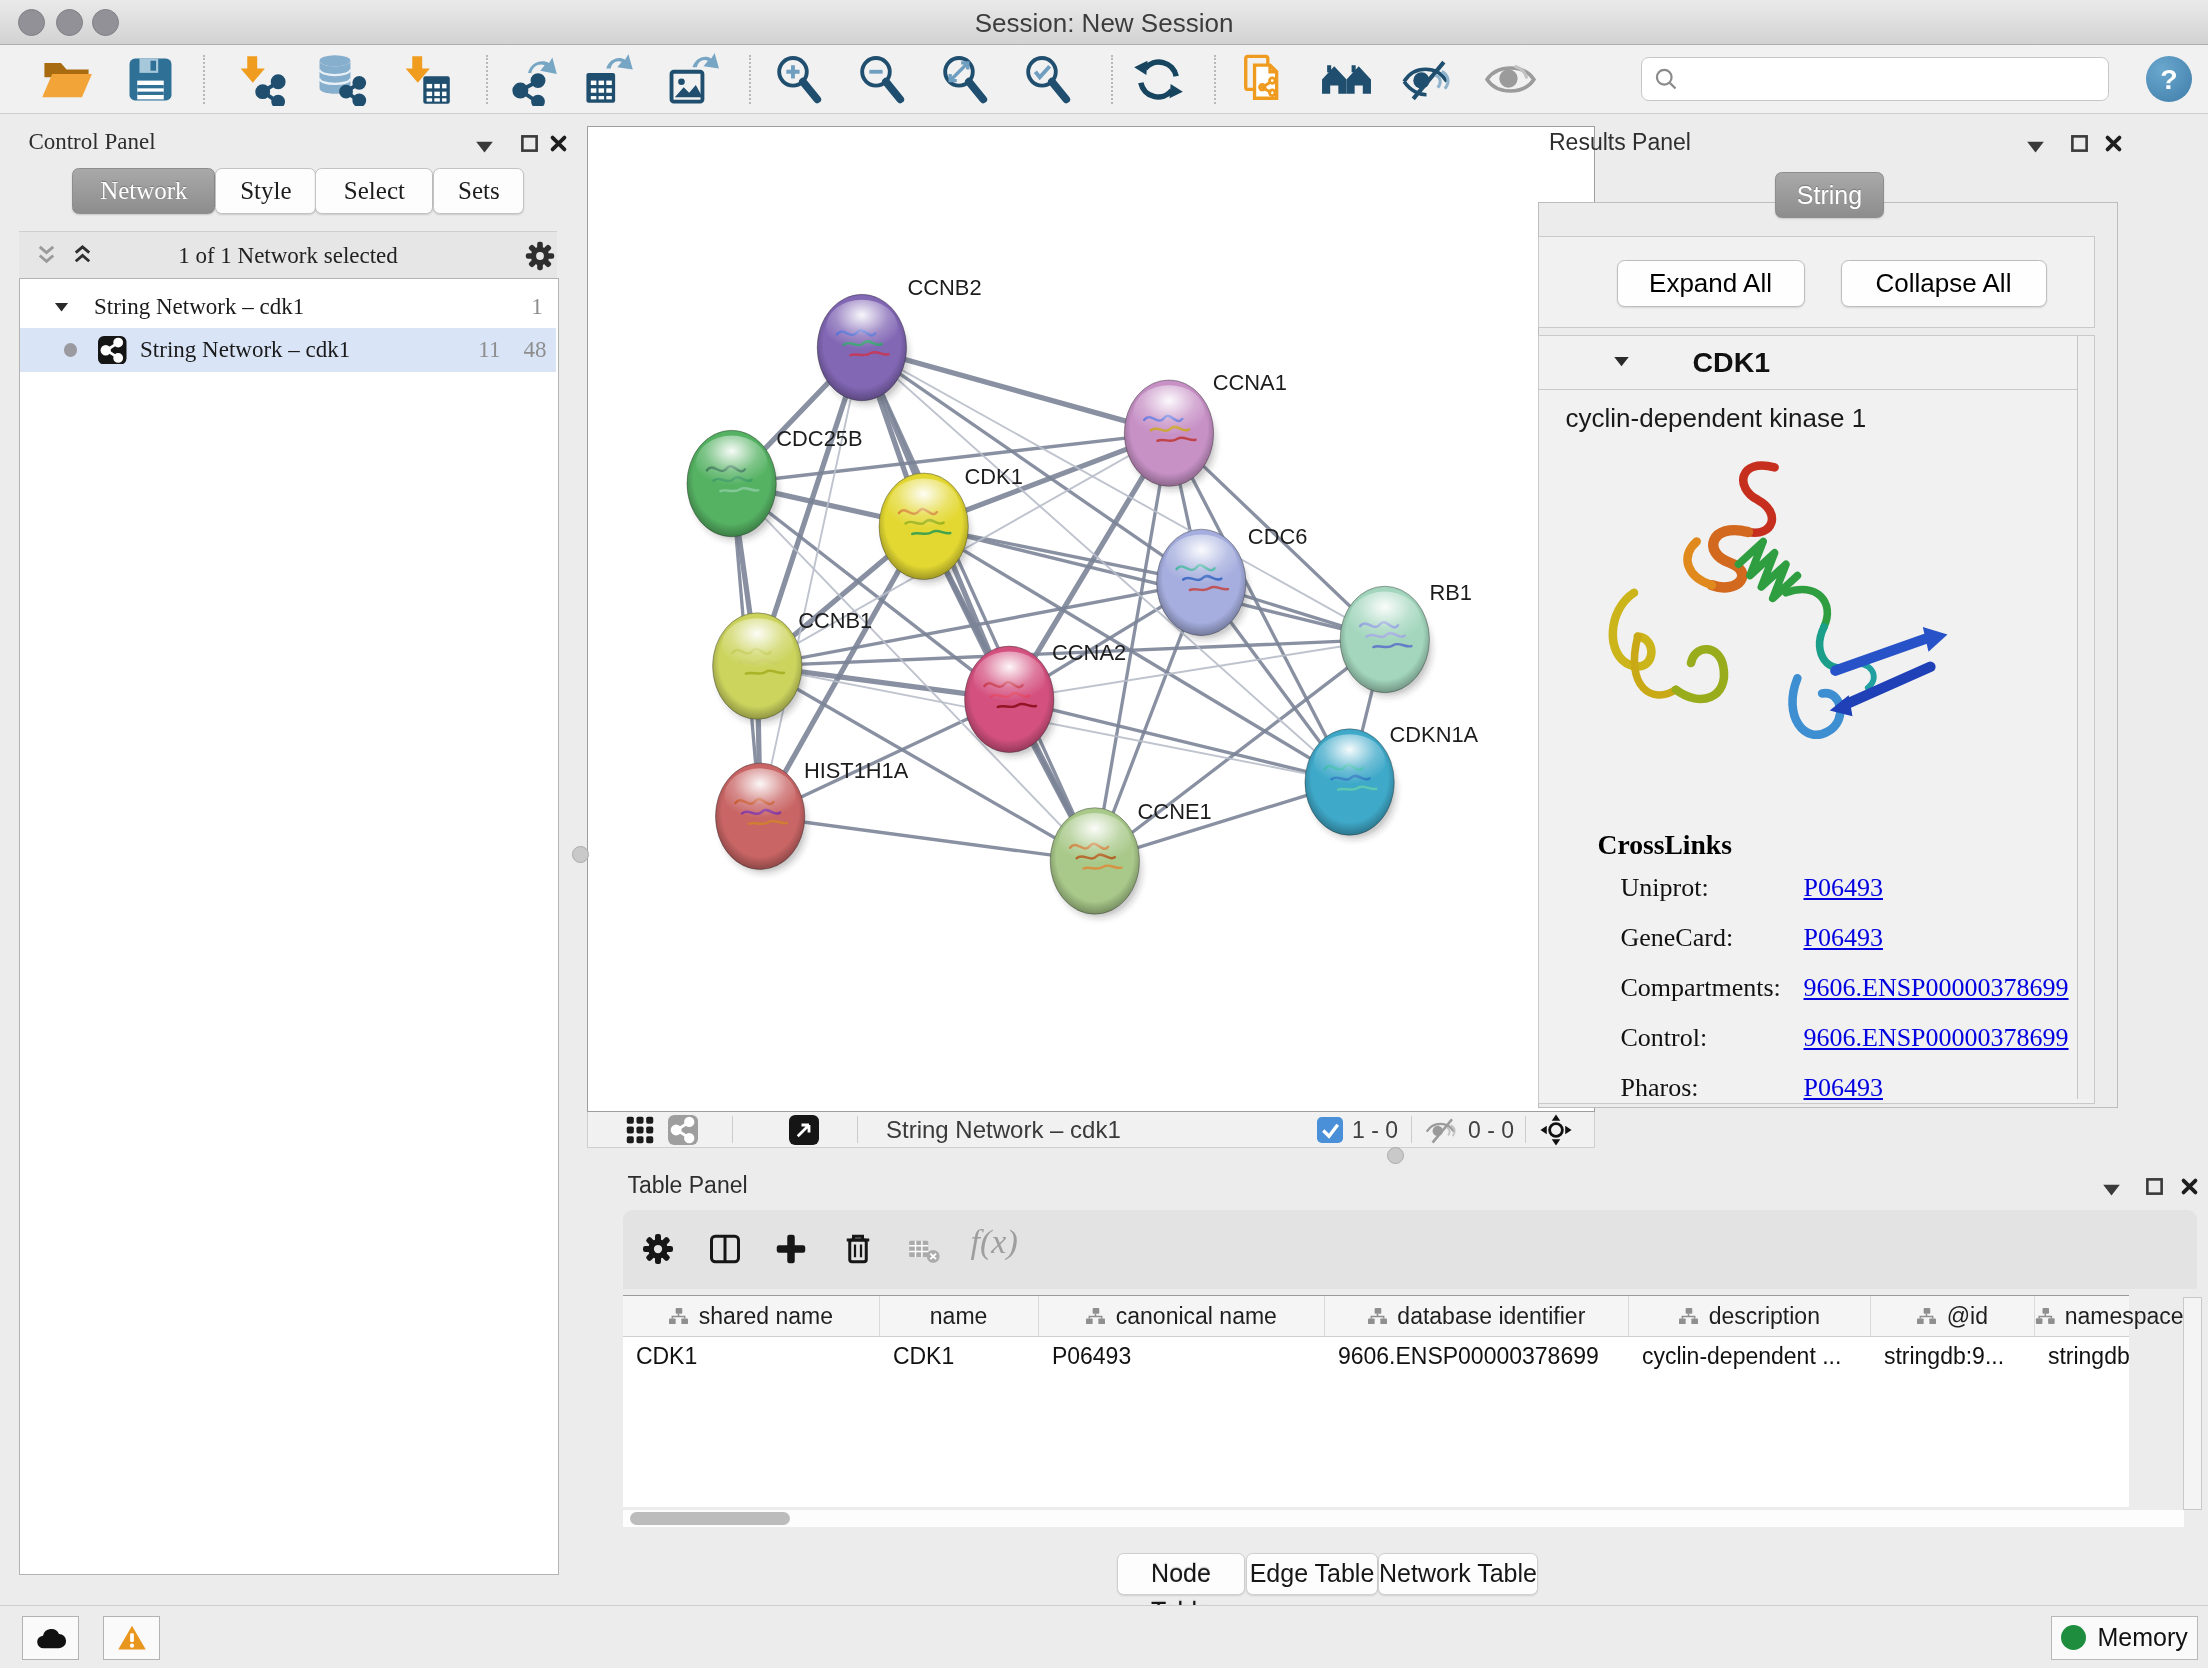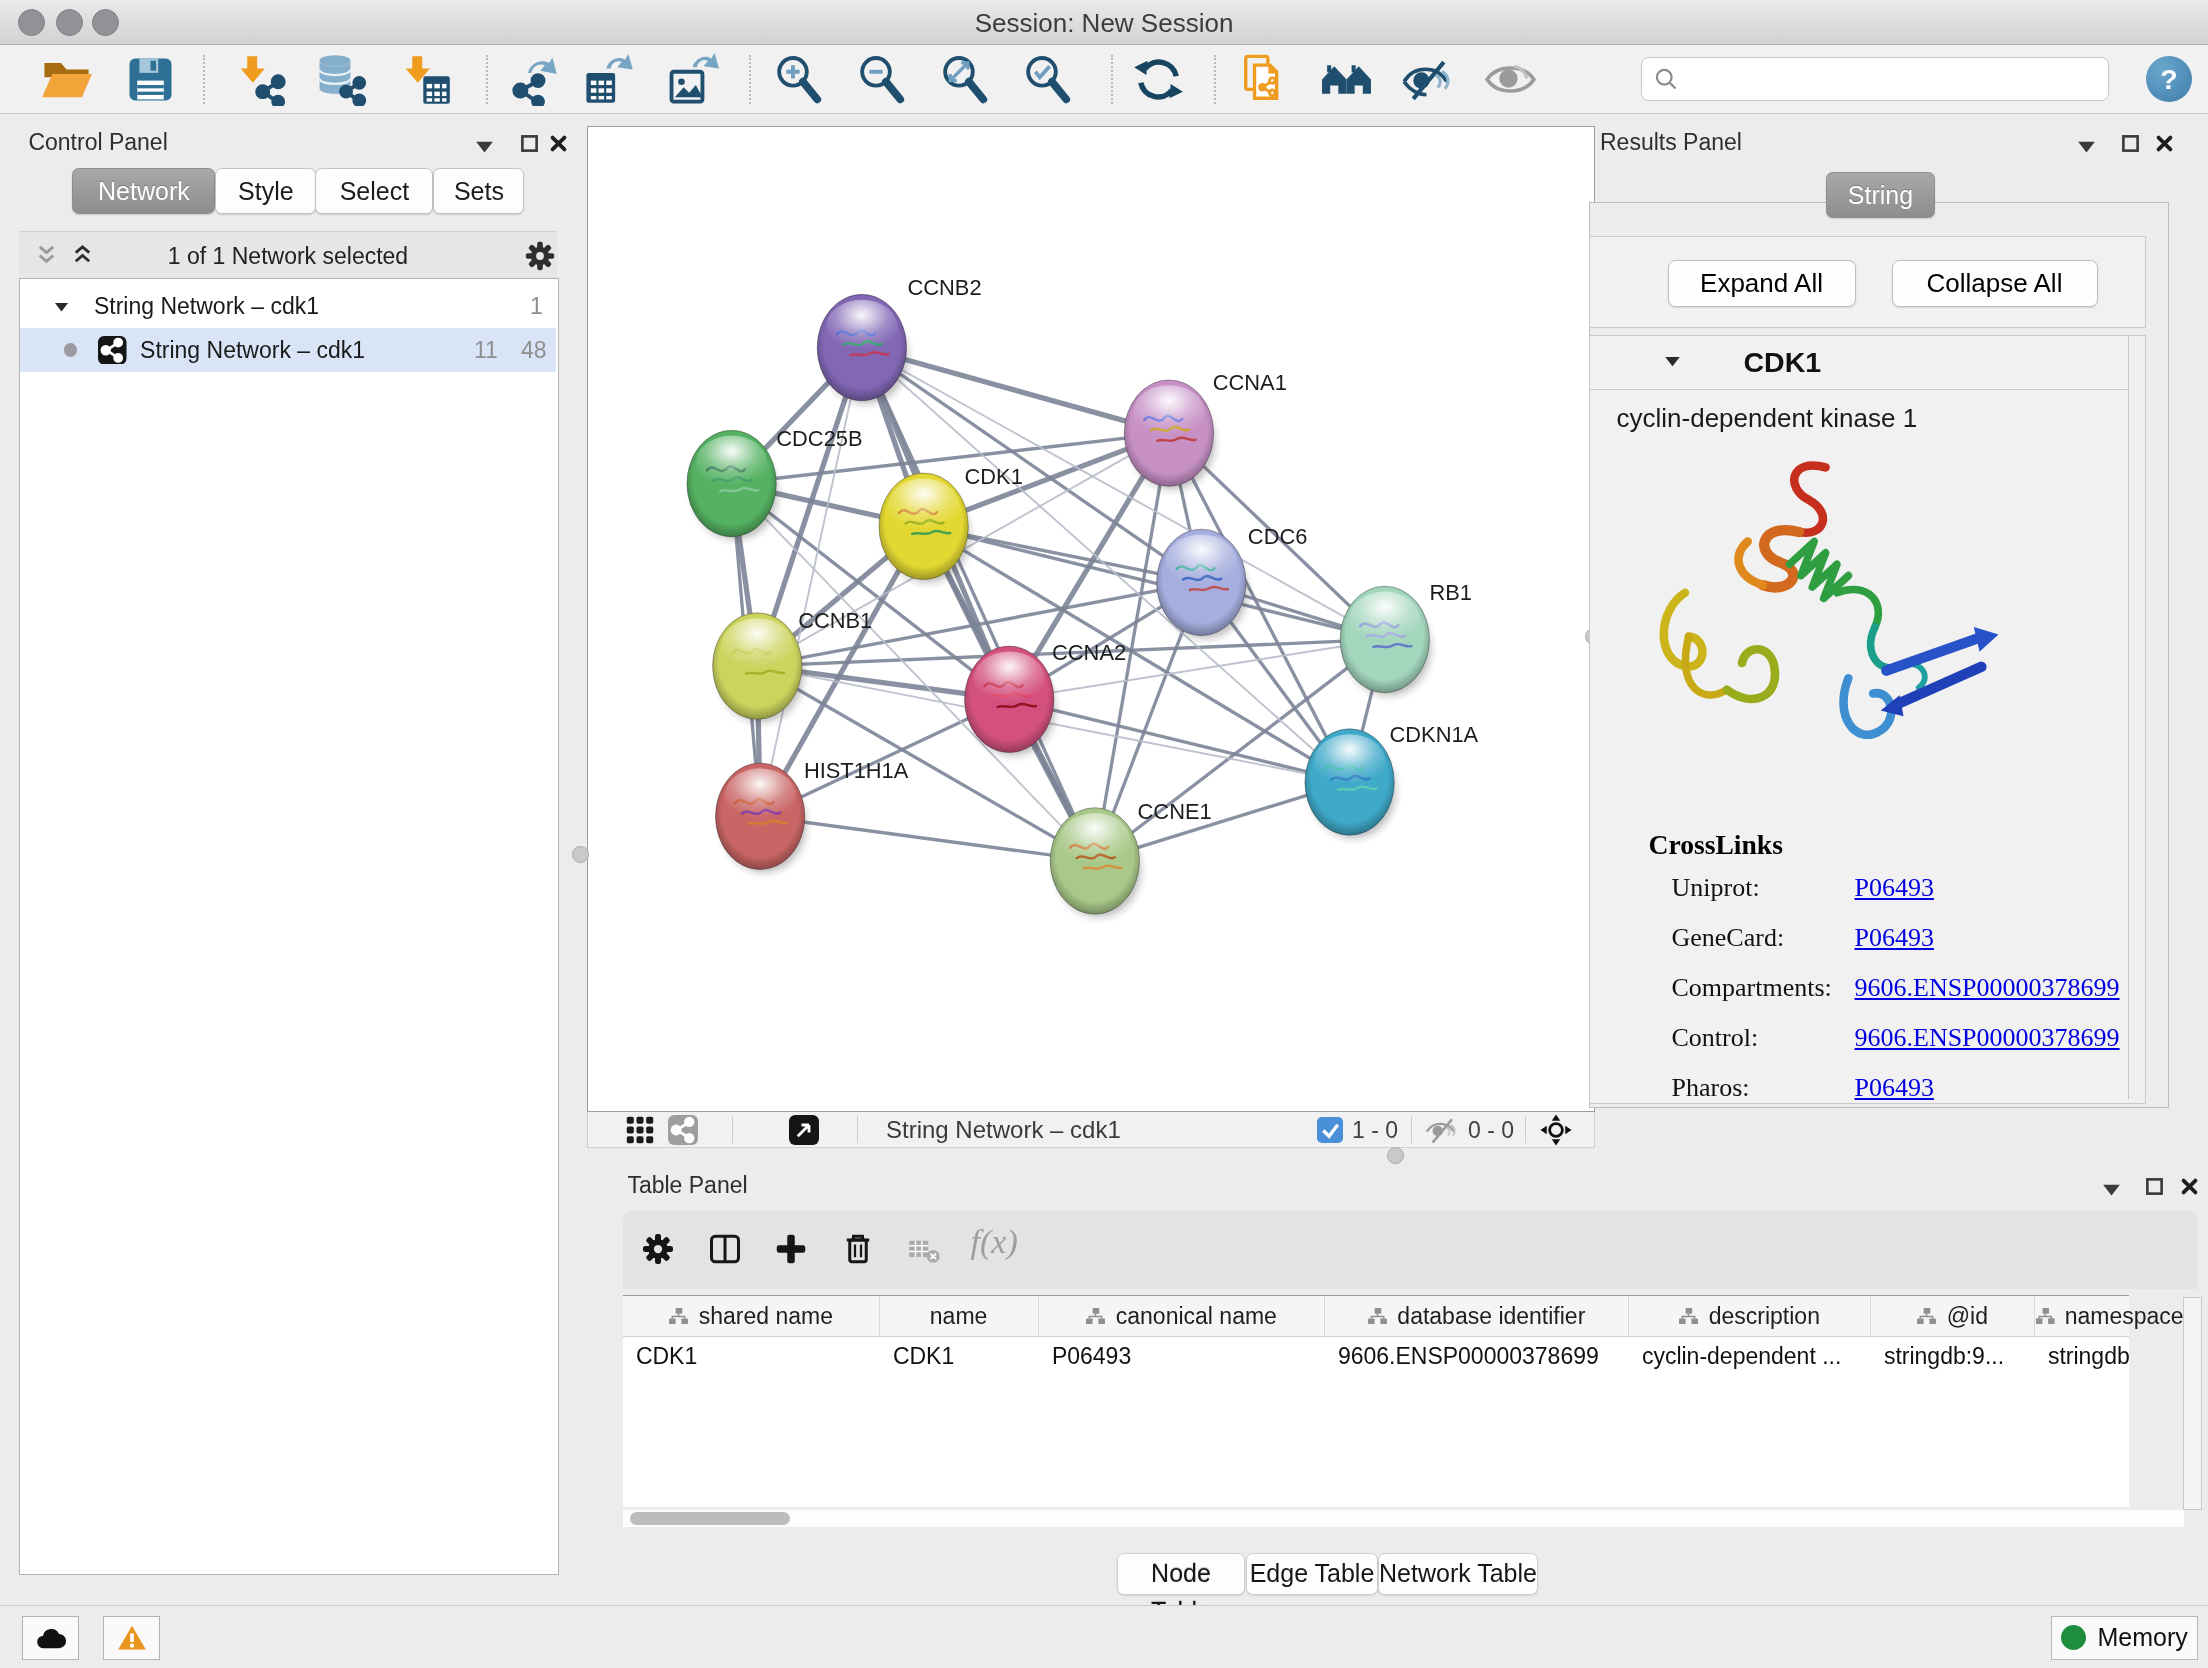--- a/index.html
+++ b/index.html
@@ -15,41 +15,41 @@
   .tsep{top:9.5px;width:0;height:49px;border-left:2.9px dotted #b8b8b8;}
   #searchbox{left:1641px;top:12.4px;width:466px;height:42px;background:#fff;border:1px solid #c6c6c6;
     border-radius:7.6px;display:flex;align-items:center;}
   #searchbox input{border:none;outline:none;font-size:23px;flex:1;background:transparent;height:34px;}
   #helpbtn{left:2146px;top:10.5px;width:46px;height:46px;border-radius:50%;
     background:radial-gradient(circle at 35% 30%,#6aa8cf,#3f7da9);color:#fff;font-size:28.5px;font-weight:bold;
     text-align:center;line-height:46px;}
   .panel-title{font-size:23px;color:#2e2e2e;}
   .phicon{width:19px;height:19px;}
   
-  #cpanel{left:11.4px;top:124px;width:552px;height:1459px;background:#ececec;}
+  #cpanel{left:11.4px;top:124px;width:552px;height:1459px;background:#ececec;font-family:Liberation Serif, serif;}
   .tabbtn{height:44px;border:1px solid #c2c2c2;background:#fdfdfd;border-radius:6.7px;
     font-size:25px;color:#1c1c1c;text-align:center;box-shadow:0 1px 1.9px rgba(0,0,0,.15);}
   .tabsel{background:linear-gradient(#a9a9a9,#8d8d8d);color:#fff;border-color:#8d8d8d;
     text-shadow:0 -1px 1px rgba(0,0,0,.25);}
   #cpstatus{left:7.6px;top:107px;width:538px;height:48px;background:#e6e6e6;
     border-top:1px solid #cfcfcf;border-bottom:1px solid #c8c8c8;}
   #treebox{left:7.6px;top:154px;width:538px;height:1295px;background:#fff;border:1px solid #b3b3b3;}
   .trow{left:0;width:536px;height:44px;font-size:23px;color:#1a1a1a;display:flex;align-items:center;}
   .selrow{background:#d9e5f7;}
   .gcount{color:#8e8e8e;}
   
   #netview{left:587px;top:126px;width:1006px;height:984px;background:#fff;border:1px solid #9e9e9e;}
   #nettools{left:587px;top:1112px;width:1006px;height:35px;background:#f1f1f1;
     border:1px solid #cfcfcf;border-top:none;}
   .ntsep{top:3.8px;width:0;height:27.6px;border-left:1px solid #cccccc;}
   .ntlabel{font-size:24px;color:#3a3a3a;}
   .ntcount{font-size:23px;color:#404040;}
   .splitdot{width:15px;height:15px;border-radius:50%;background:#c9c9c9;border:1px solid #ababab;}
   
-  #rpanel{left:1579px;top:124px;width:595px;height:1459px;}
+  #rpanel{left:1528px;top:124px;width:595px;height:1459px;}
   #rtabbox{left:9.5px;top:78px;width:578px;height:904px;border:1.9px solid #bdbdbd;background:#ececec;}
   #stringtab{left:247px;top:48px;width:107px;height:44px;line-height:44px;}
   .rsec{left:9.5px;width:555px;background:#f1f1f1;border:1.9px solid #c9c9c9;}
   .rbtn{height:45px;background:#fefefe;border:1px solid #bdbdbd;border-radius:7.6px;font-size:26px;
     text-align:center;box-shadow:0 1px 1.9px rgba(0,0,0,.12);}
   .serif{font-family:"Liberation Serif",serif;}
   .xlink{color:#0000e0;text-decoration:underline;font-size:26px;}
   .xlabel{font-size:26px;color:#111;}
   
   #tpanel{left:615px;top:1168px;width:1587px;height:432px;}

